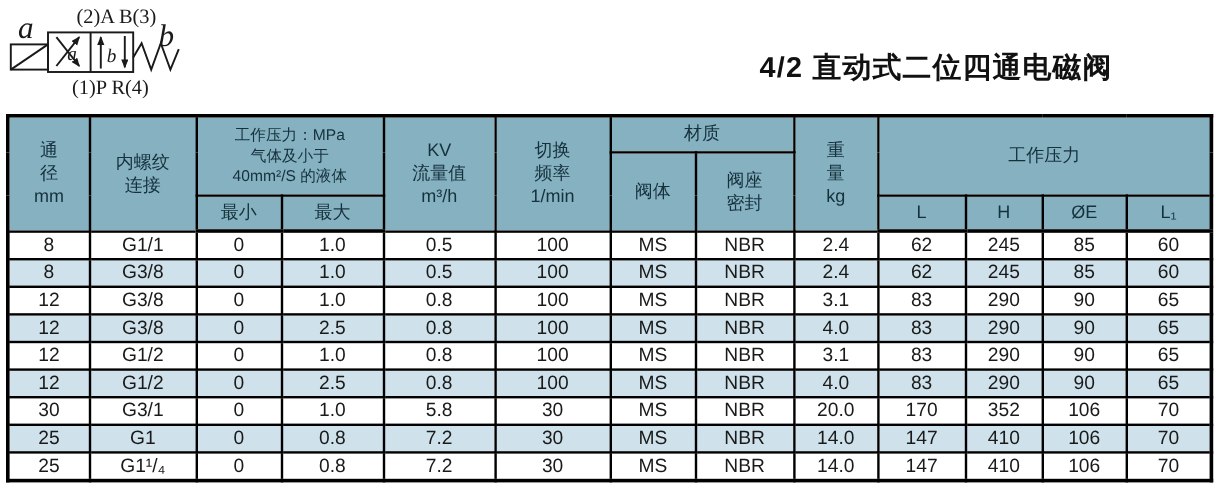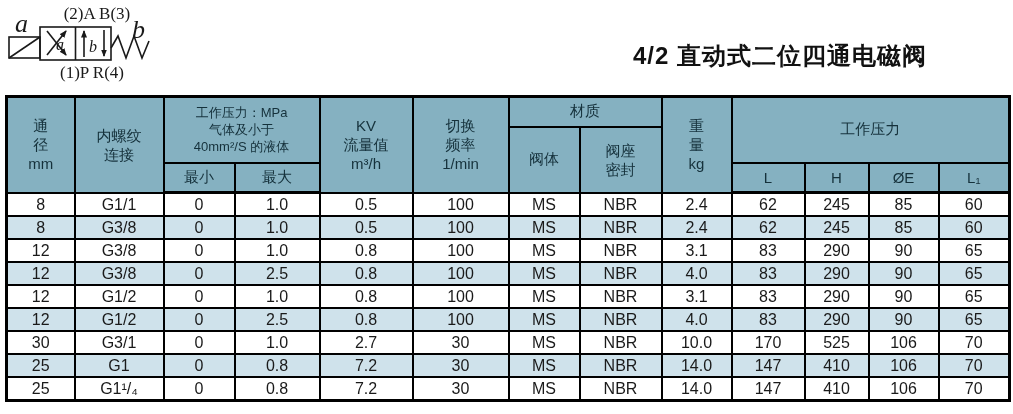--- a/index.html
+++ b/index.html
@@ -242,27 +242,27 @@
         <td>83</td>
         <td>290</td>
         <td>90</td>
         <td>65</td>
       </tr>
       <tr>
         <td>30</td>
         <td>G3/1</td>
         <td>0</td>
         <td>1.0</td>
-        <td>2.7</td>
-        <td>30</td>
-        <td>MS</td>
-        <td>NBR</td>
-        <td>10.0</td>
+        <td>5.8</td>
+        <td>30</td>
+        <td>MS</td>
+        <td>NBR</td>
+        <td>20.0</td>
         <td>170</td>
-        <td>525</td>
+        <td>352</td>
         <td>106</td>
         <td>70</td>
       </tr>
       <tr class="alt">
         <td>25</td>
         <td>G1</td>
         <td>0</td>
         <td>0.8</td>
         <td>7.2</td>
         <td>30</td>

